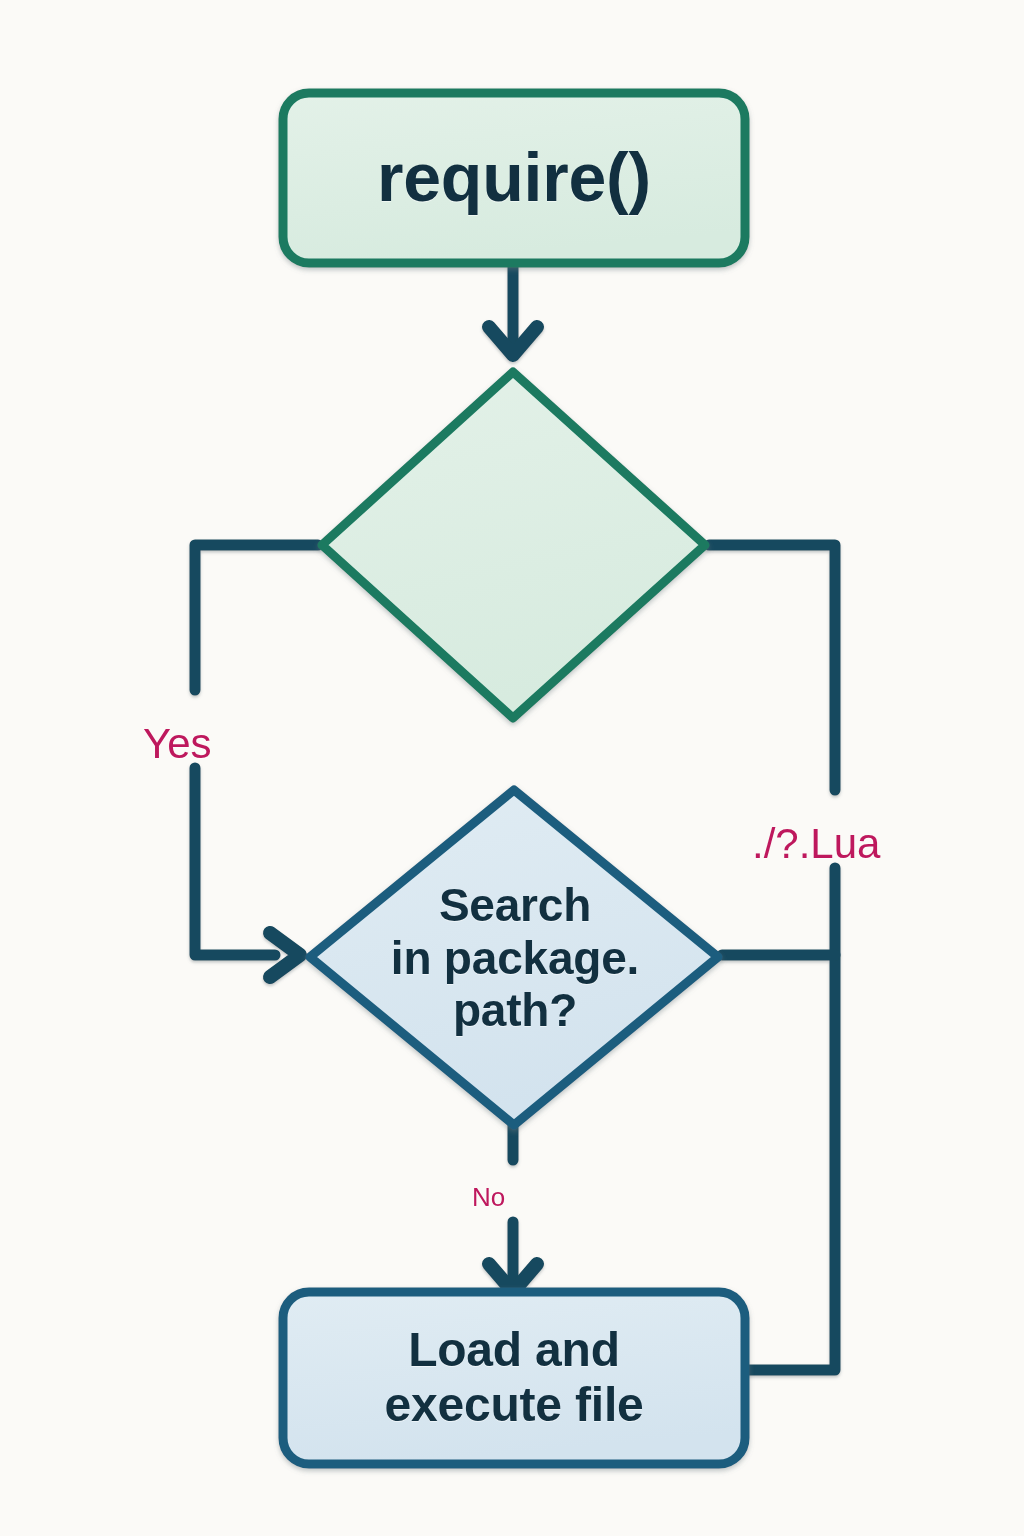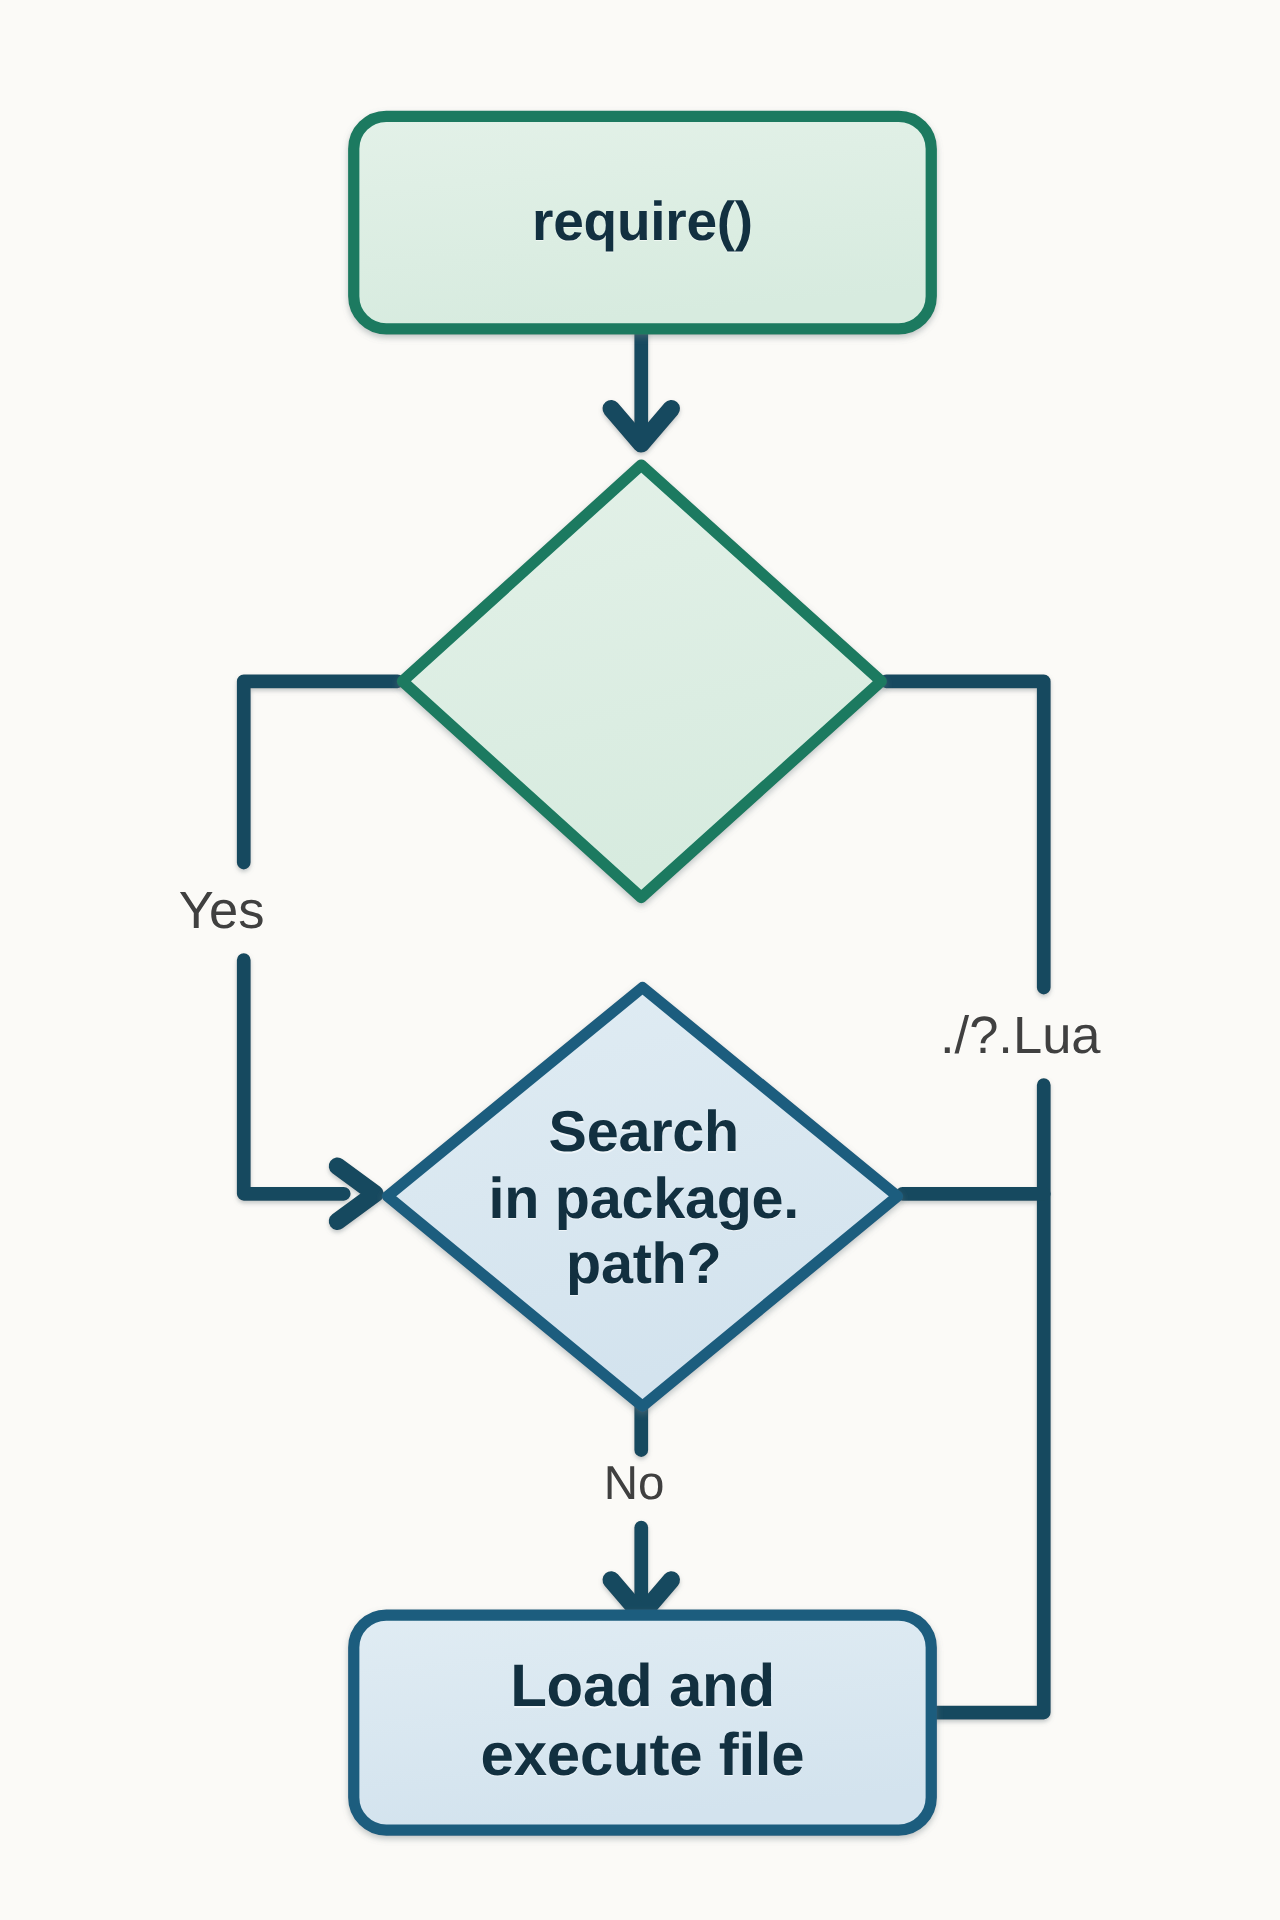--- a/index.html
+++ b/index.html
@@ -48,21 +48,21 @@
     pointer-events: none;
     text-shadow: 0 1px 0 rgba(255,255,255,0.55);
   }
 
   
   #start-label {
     left: 283px;
     top: 93px;
     width: 462px;
     height: 170px;
-    font-size: 44px;
+    font-size: 68px;
   }
 
   
   #decision-loaded-label {
     left: 355px;
     top: 445px;
     width: 320px;
     height: 200px;
     font-size: 46px;
   }
@@ -82,41 +82,42 @@
     top: 1292px;
     width: 462px;
     height: 172px;
     font-size: 48px;
     text-align: center;
   }
 
   
   .edge-label {
     position: absolute;
-    color: #404040;
+    color: #be185d;
     font-weight: normal;
     pointer-events: none;
     text-shadow: 0 1px 0 rgba(255,255,255,0.6);
     white-space: nowrap;
+    margin-top: 16px;
   }
   #edge-label-yes {
     left: 143px;
     top: 704px;
     font-size: 42px;
   }
   #edge-label-lua {
     left: 752px;
     top: 804px;
     font-size: 42px;
     text-align: center;
   }
   #edge-label-no {
-    left: 483px;
+    left: 472px;
     top: 1166px;
-    font-size: 38px;
+    font-size: 26px;
   }
 </style>
 </head>
 <body>
 
 <div id="diagram-canvas">
 
   <svg id="flow-svg" viewBox="0 0 1024 1536">
     <defs>
       <filter id="soft-shadow" x="-25%" y="-25%" width="160%" height="160%">

